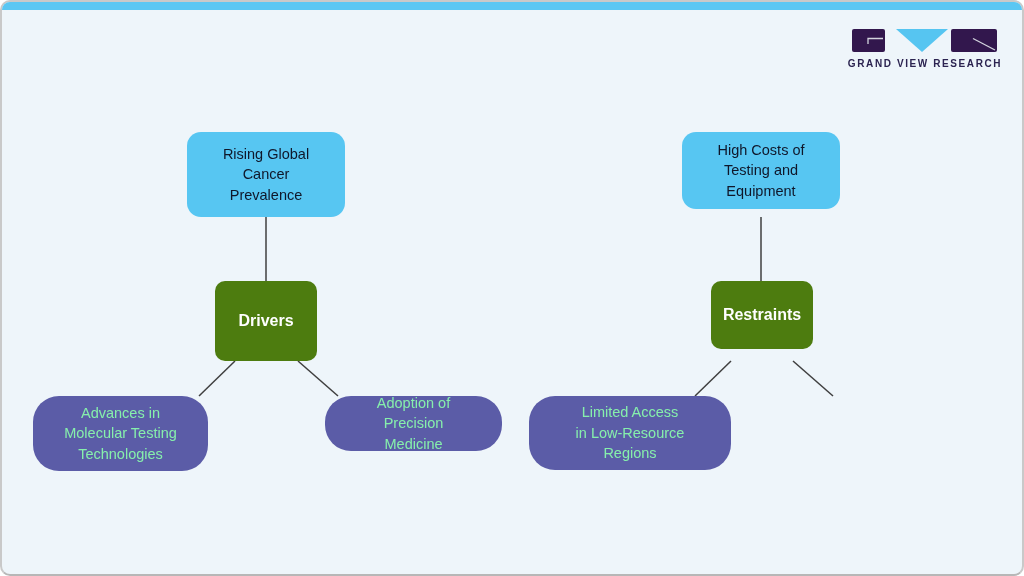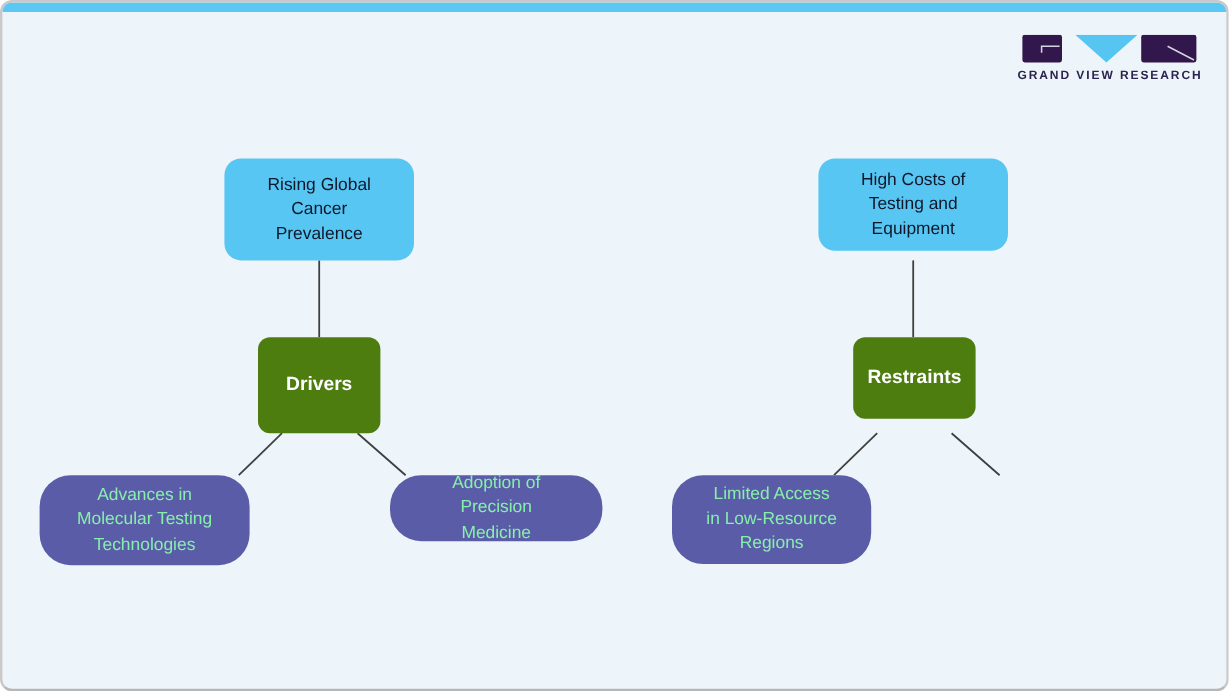--- a/index.html
+++ b/index.html
@@ -74,21 +74,21 @@
     border-radius: 26px;
     font-size: 14.5px;
     line-height: 1.42;
   }
   #box-rising       { left: 185px; top: 130px; width: 158px; height: 85px; }
   #box-highcosts    { left: 680px; top: 130px; width: 158px; height: 77px; text-align: center; }
   #box-drivers      { left: 213px; top: 279px; width: 102px; height: 80px; }
   #box-restraints   { left: 709px; top: 279px; width: 102px; height: 68px; }
   #box-advances     { left:  31px; top: 394px; width: 175px; height: 75px; }
   #box-adoption     { left: 323px; top: 394px; width: 177px; height: 55px; }
-  #box-limited      { left: 527px; top: 394px; width: 166px; height: 74px; margin-left: 31px; }
+  #box-limited      { left: 527px; top: 394px; width: 202px; height: 74px; }
   #box-inconsistent { left: 818px; top: 394px; width: 177px; height: 74px; }
   .connectors {
     position: absolute;
     left: 0; top: 0;
     pointer-events: none;
   }
 </style>
 </head>
 <body>
 

